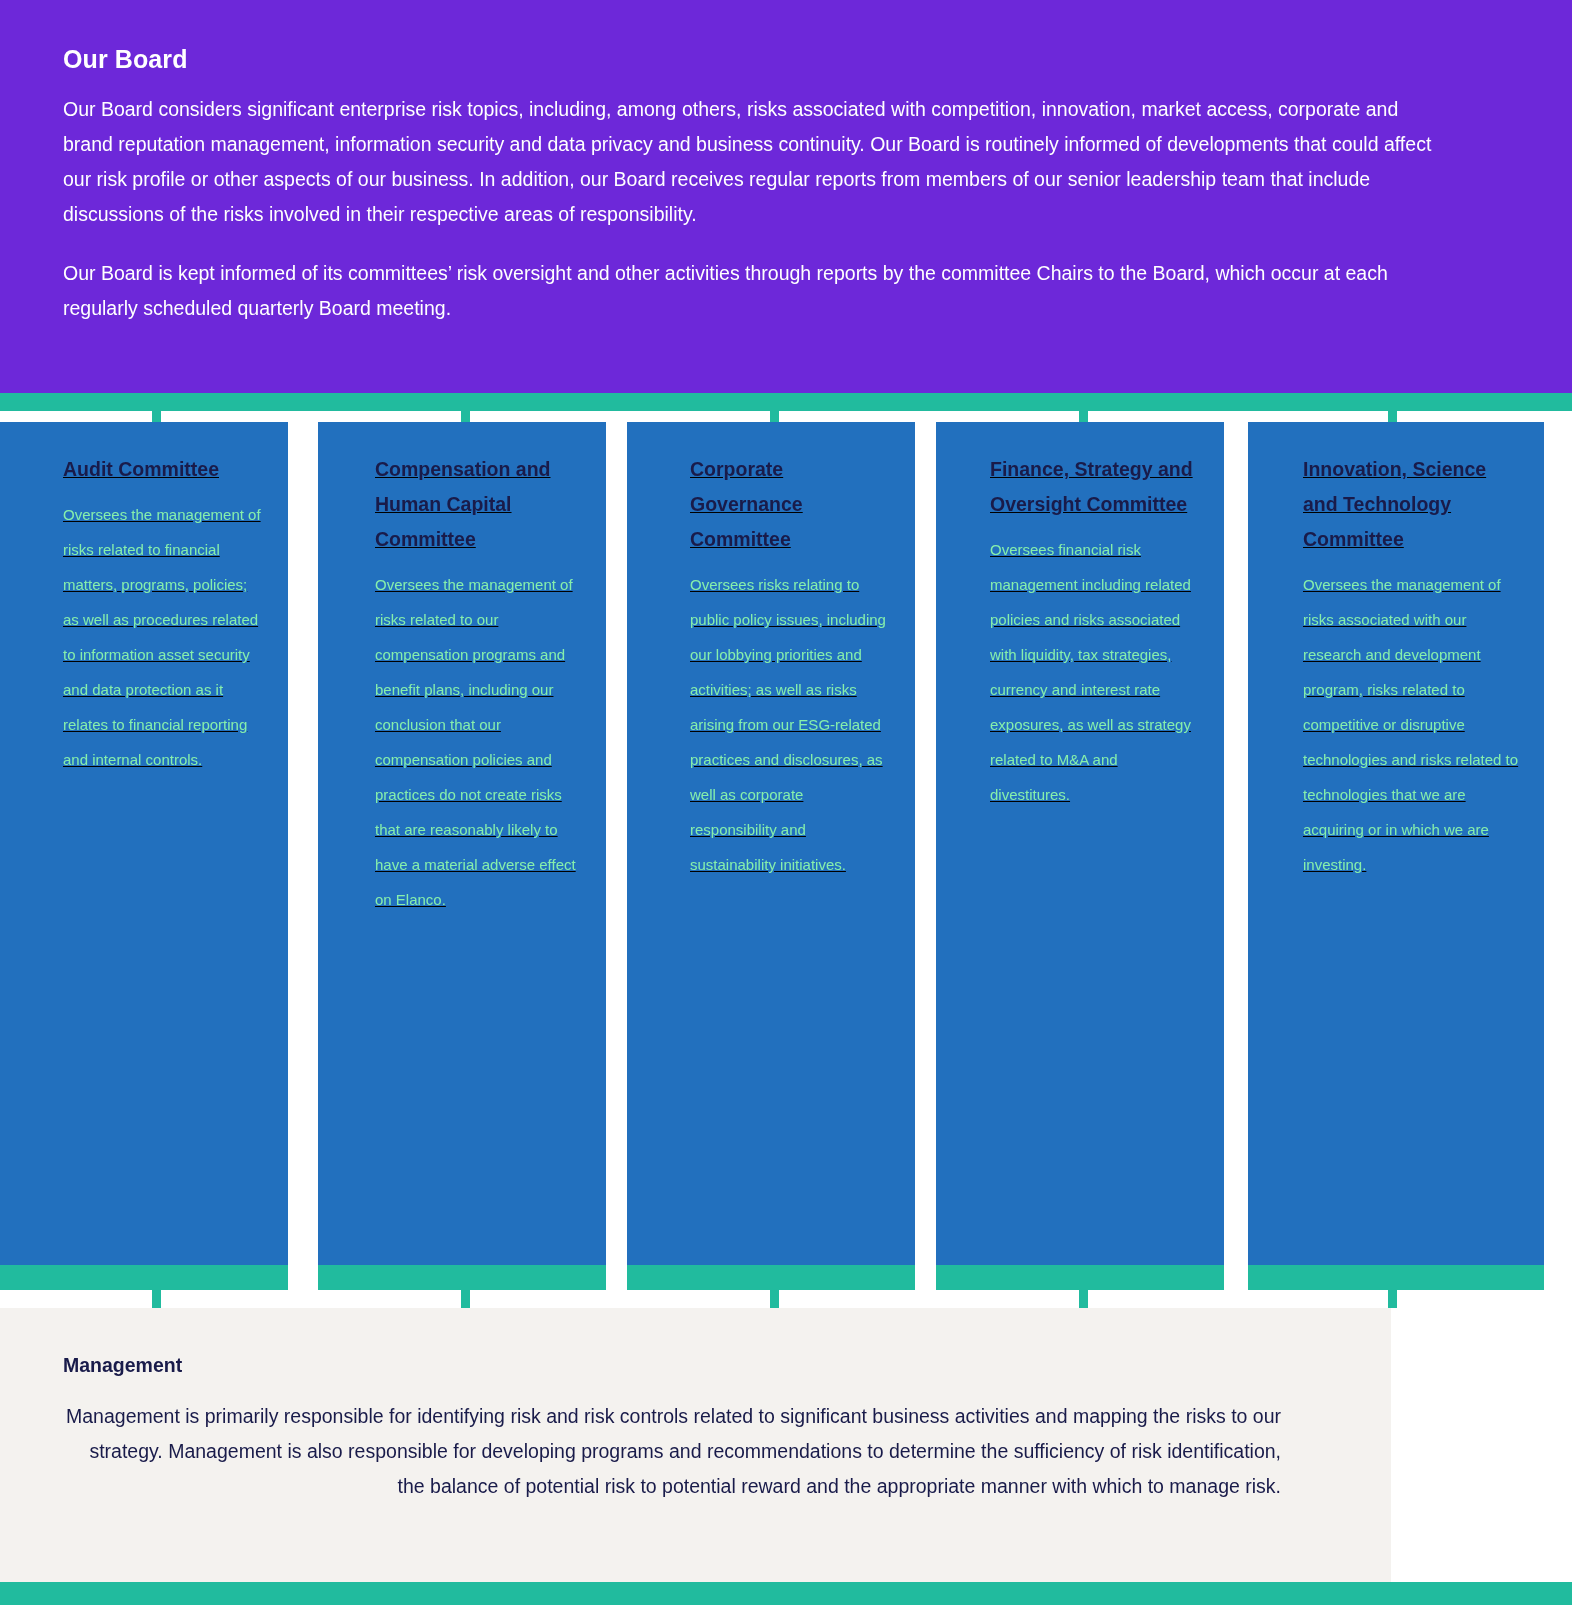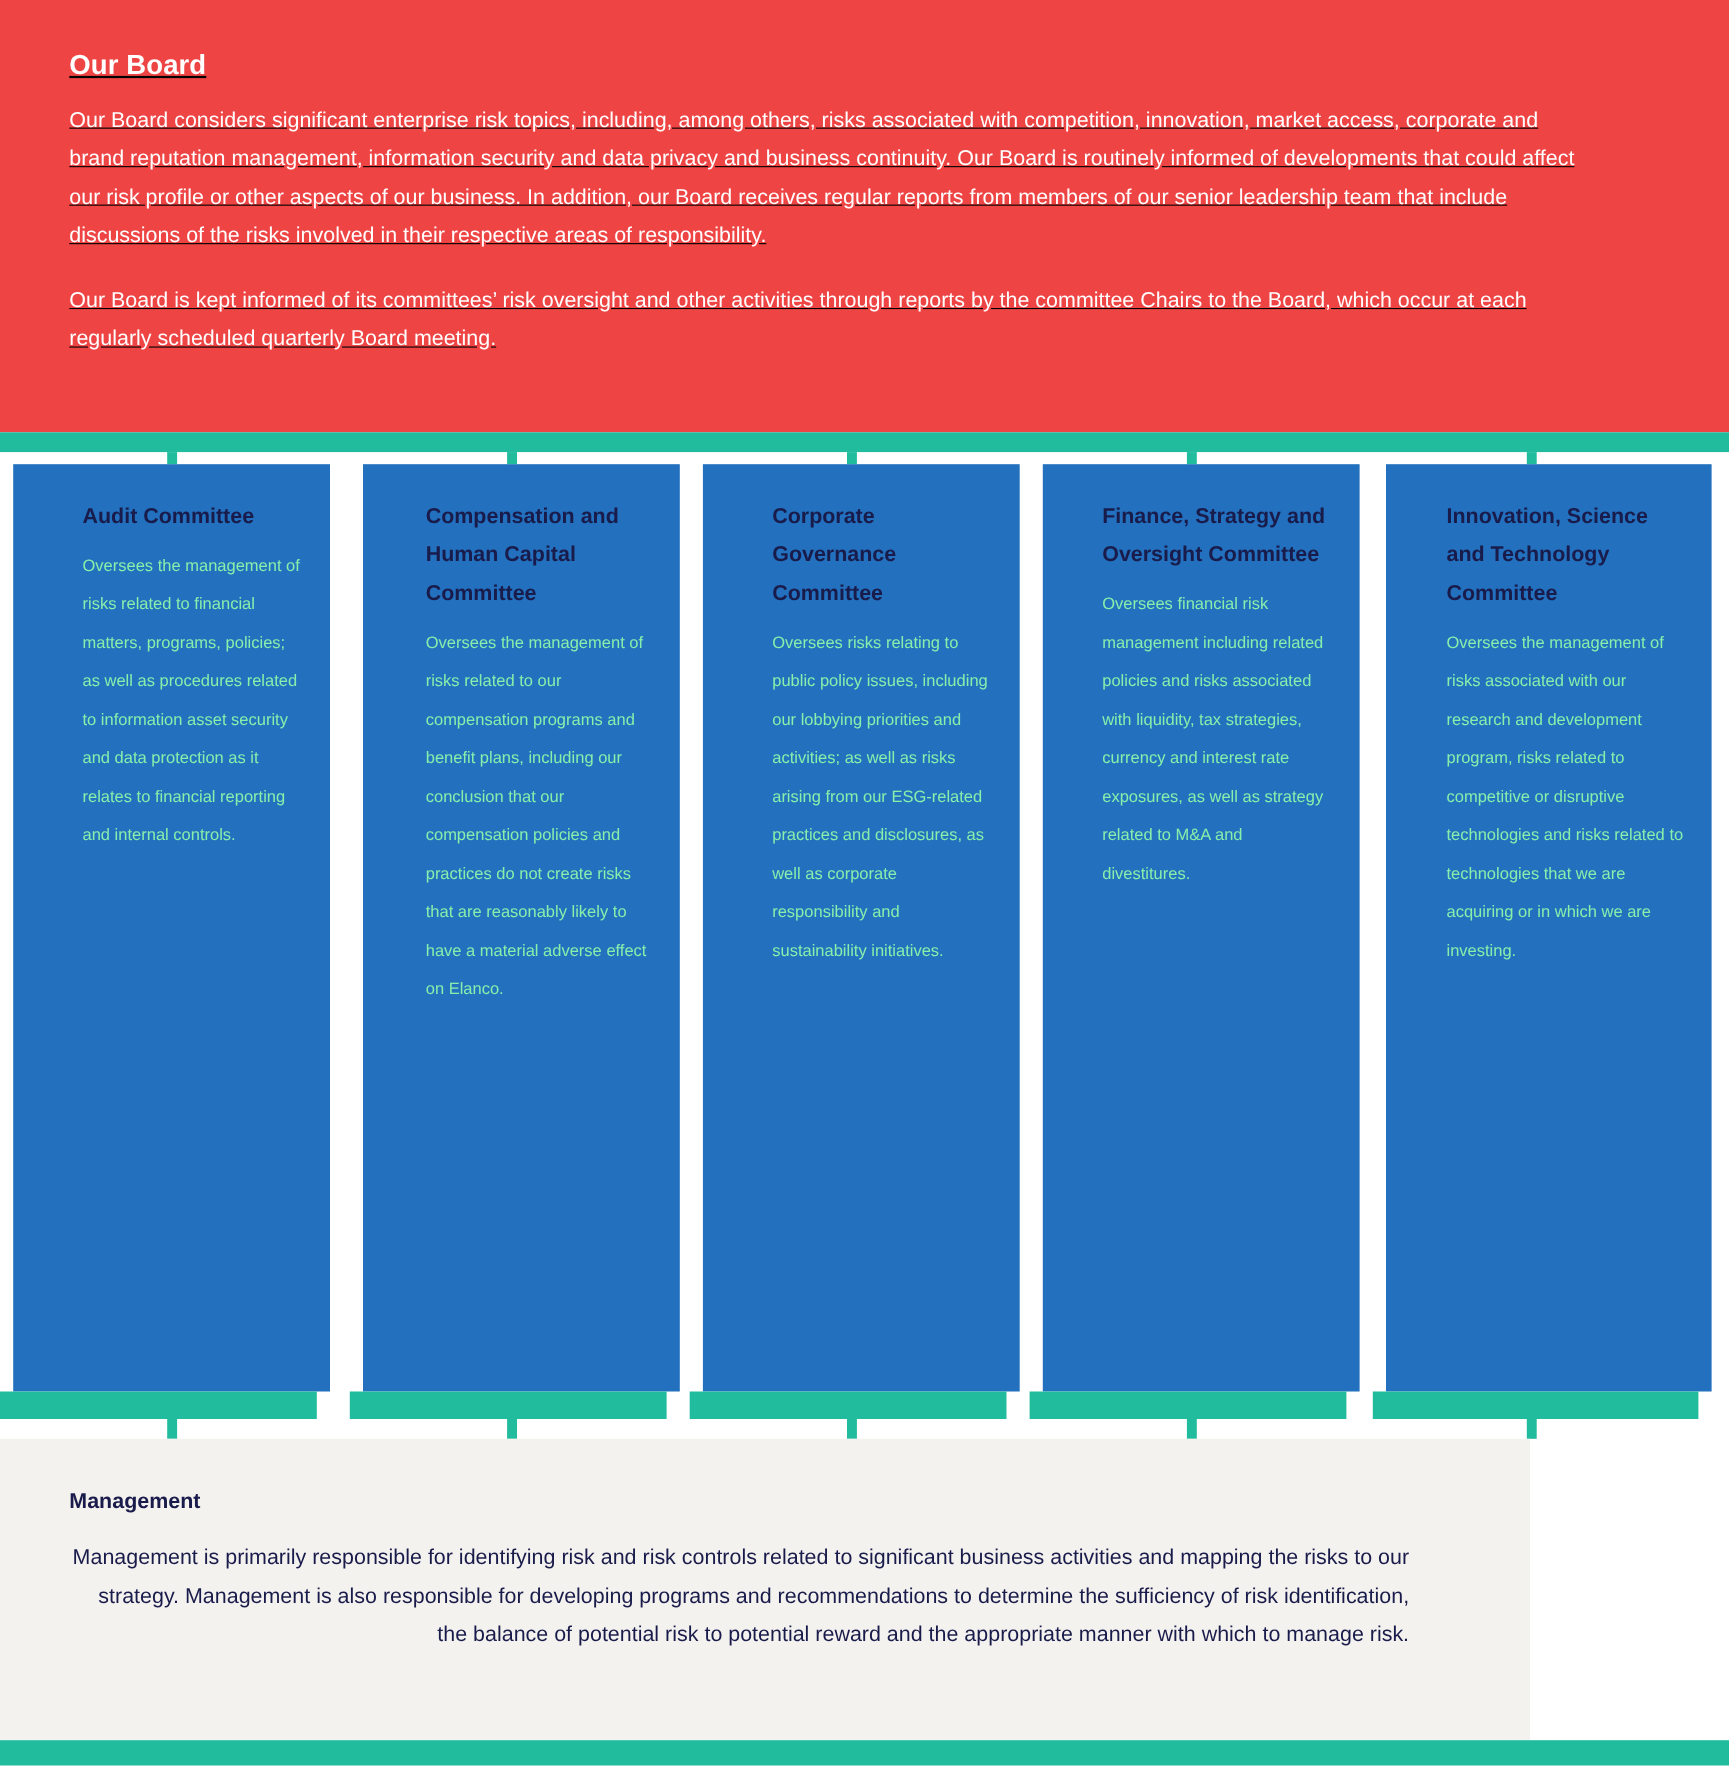--- a/index.html
+++ b/index.html
@@ -20,24 +20,23 @@
     background: #ffffff;
   }
 
   
   .board-panel {
     position: absolute;
     left: 0;
     top: 0;
     width: 1572px;
     height: 393px;
-    background: #ef4444;
+    background: #6d28d9;
     box-sizing: border-box;
     padding: 44px 120px 0 63px;
-    text-decoration: underline;
   }
   .board-title {
     color: #ffffff;
     font-size: 25px;
     font-weight: bold;
     letter-spacing: 0.1px;
     margin: 0 0 18px 0;
     line-height: 1.2;
   }
   .board-para {
@@ -76,28 +75,29 @@
     height: 868px;
   }
   .col {
     position: absolute;
     top: 0;
     width: 288px;
     height: 868px;
   }
   .col-body {
     position: absolute;
-    left: 12px;
+    left: 0;
     top: 0;
     width: 288px;
     bottom: 25px;
     background: #2270BE;
     box-sizing: border-box;
     padding: 30px 28px 20px 63px;
     overflow: hidden;
+    text-decoration: underline;
   }
   .col-foot {
     position: absolute;
     left: 0;
     bottom: 0;
     width: 288px;
     height: 25px;
     background: #21BB9E;
   }
   .col-heading {

